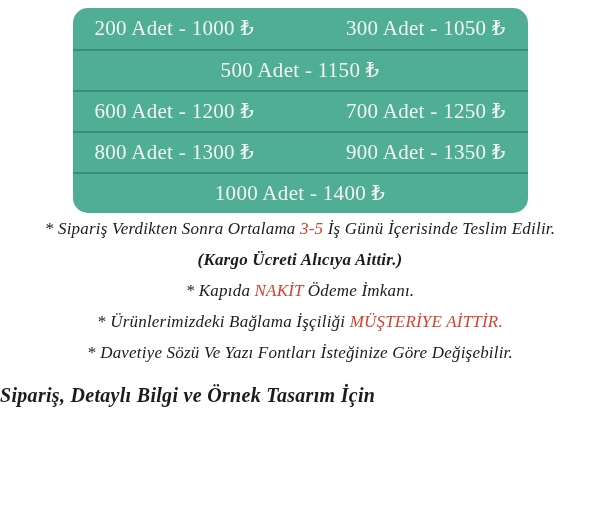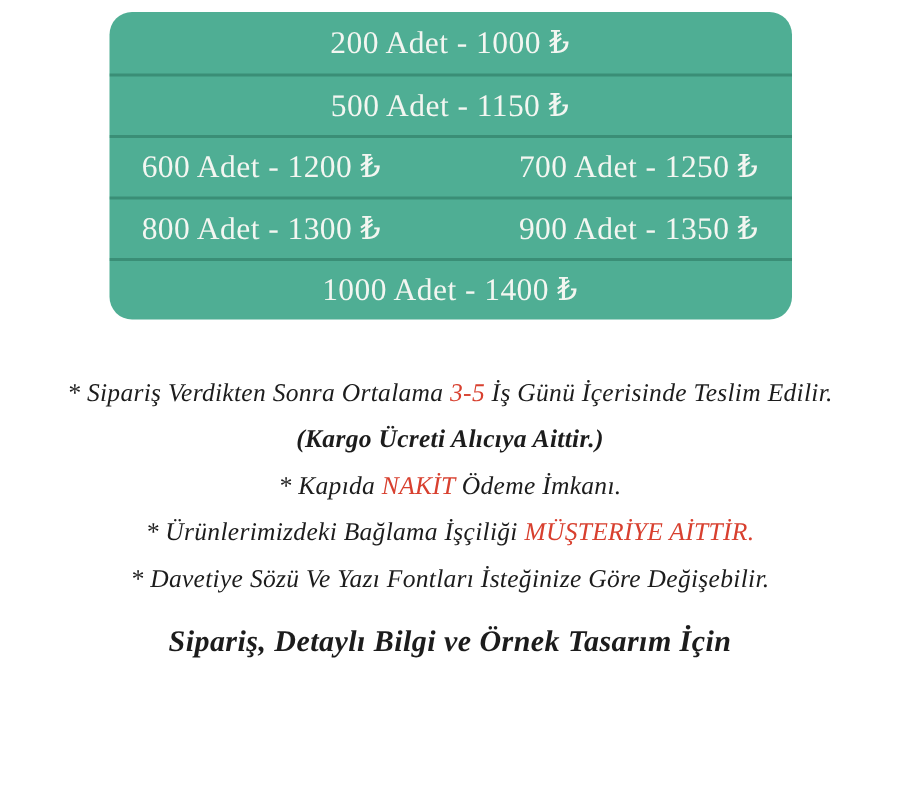--- a/index.html
+++ b/index.html
@@ -38,49 +38,49 @@
   .price-row + .price-row{border-top:2px solid var(--table-divider);}
   .price-cell{
     flex:1;
     text-align:center;
     color:var(--table-text);
     font-size:21px;
     letter-spacing:0.3px;
   }
   
   .notes{
-    margin-top:33px;
     text-align:center;
     font-style:italic;
     font-size:17px;
     line-height:31px;
     letter-spacing:0.2px;
   }
   .note-line .red{color:var(--accent-red);}
   .note-line.bold{font-weight:bold;}
   
   .footer{
     margin-top:12px;
-    text-align:center;
+    text-align:left;
     font-style:italic;
     font-weight:bold;
     font-size:20px;
     line-height:31px;
     letter-spacing:0.3px;
   }
   .footer .green{color:var(--accent-green);}
 </style>
 </head>
 <body>
 
 <div class="canvas">
 
   <div class="price-table">
     <div class="price-row">
       <div class="price-cell">200 Adet - 1000 ₺</div>
+      <div class="price-cell">300 Adet - 1050 ₺</div>
     </div>
     <div class="price-row">
       <div class="price-cell">500 Adet - 1150 ₺</div>
     </div>
     <div class="price-row">
       <div class="price-cell">600 Adet - 1200 ₺</div>
       <div class="price-cell">700 Adet - 1250 ₺</div>
     </div>
     <div class="price-row">
       <div class="price-cell">800 Adet - 1300 ₺</div>

